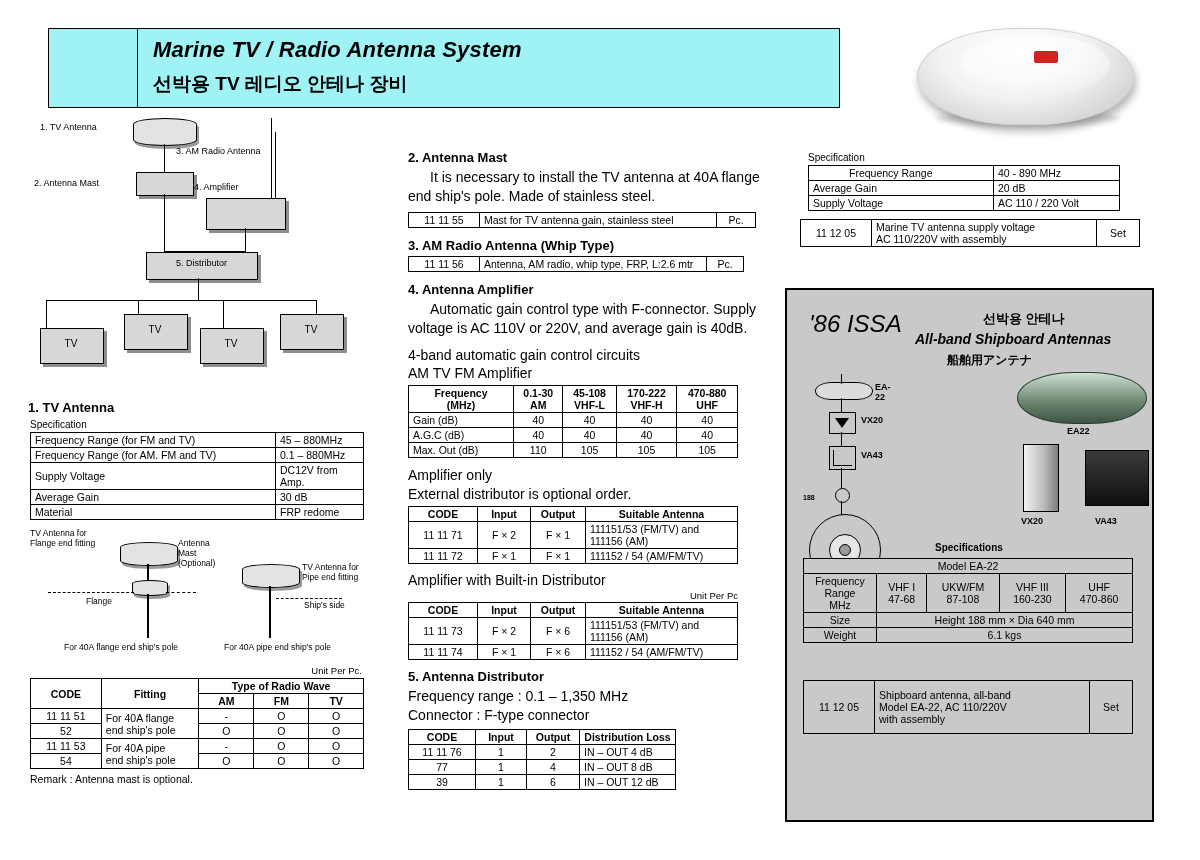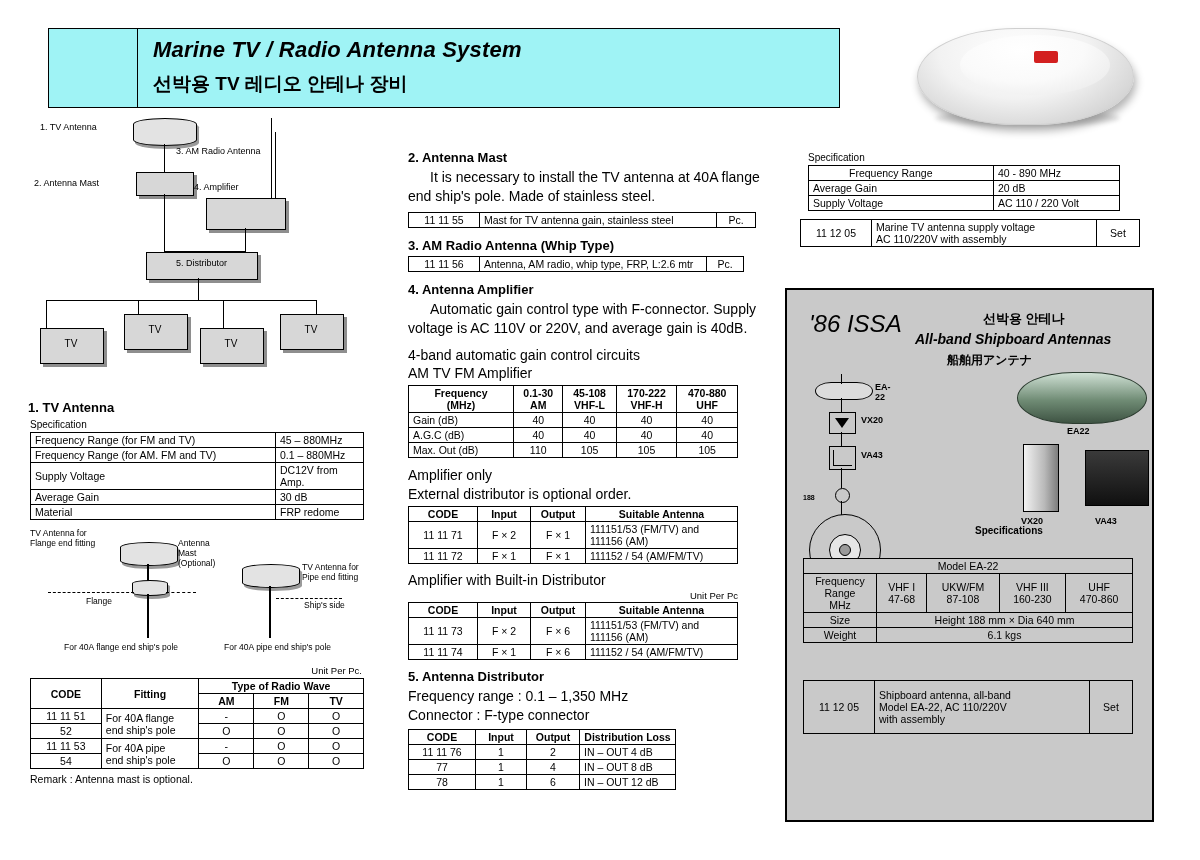--- a/index.html
+++ b/index.html
@@ -440,21 +440,21 @@
           <td class="c">2</td>
           <td class="l">IN – OUT   4 dB</td>
         </tr>
         <tr>
           <td class="c">77</td>
           <td class="c">1</td>
           <td class="c">4</td>
           <td class="l">IN – OUT   8 dB</td>
         </tr>
         <tr>
-          <td class="c">78</td>
+          <td class="c">39</td>
           <td class="c">1</td>
           <td class="c">6</td>
           <td class="l">IN – OUT 12 dB</td>
         </tr>
       </tbody>
     </table>
   </div>
 
   <div class="col-right" style="top:152px;">
     <div class="spec-h" style="margin:0 0 2px 8px;">Specification</div>
@@ -525,21 +525,21 @@
         <div class="small-cap" style="left:36px;top:316px;font-size:7px;">120</div>
       </div>
 
       <div class="ea22-img"></div>
       <div class="small-cap" style="left:272px;top:128px;">EA22</div>
       <div class="vx20-img"></div>
       <div class="small-cap" style="left:226px;top:218px;">VX20</div>
       <div class="va43-img"></div>
       <div class="small-cap" style="left:300px;top:218px;">VA43</div>
 
-      <div class="spec-title" style="left:140px;top:227px;margin-left:40px;">Specifications</div>
+      <div class="spec-title" style="left:140px;top:244px;">Specifications</div>
 
       <table class="bordered" style="position:absolute;left:8px;top:260px;width:330px;background:#c9c9c9;">
         <tbody>
           <tr>
             <td class="c" colspan="5">Model EA-22</td>
           </tr>
           <tr>
             <td class="c" style="width:64px;white-space:pre-line;">Frequency
 Range
 MHz</td>

